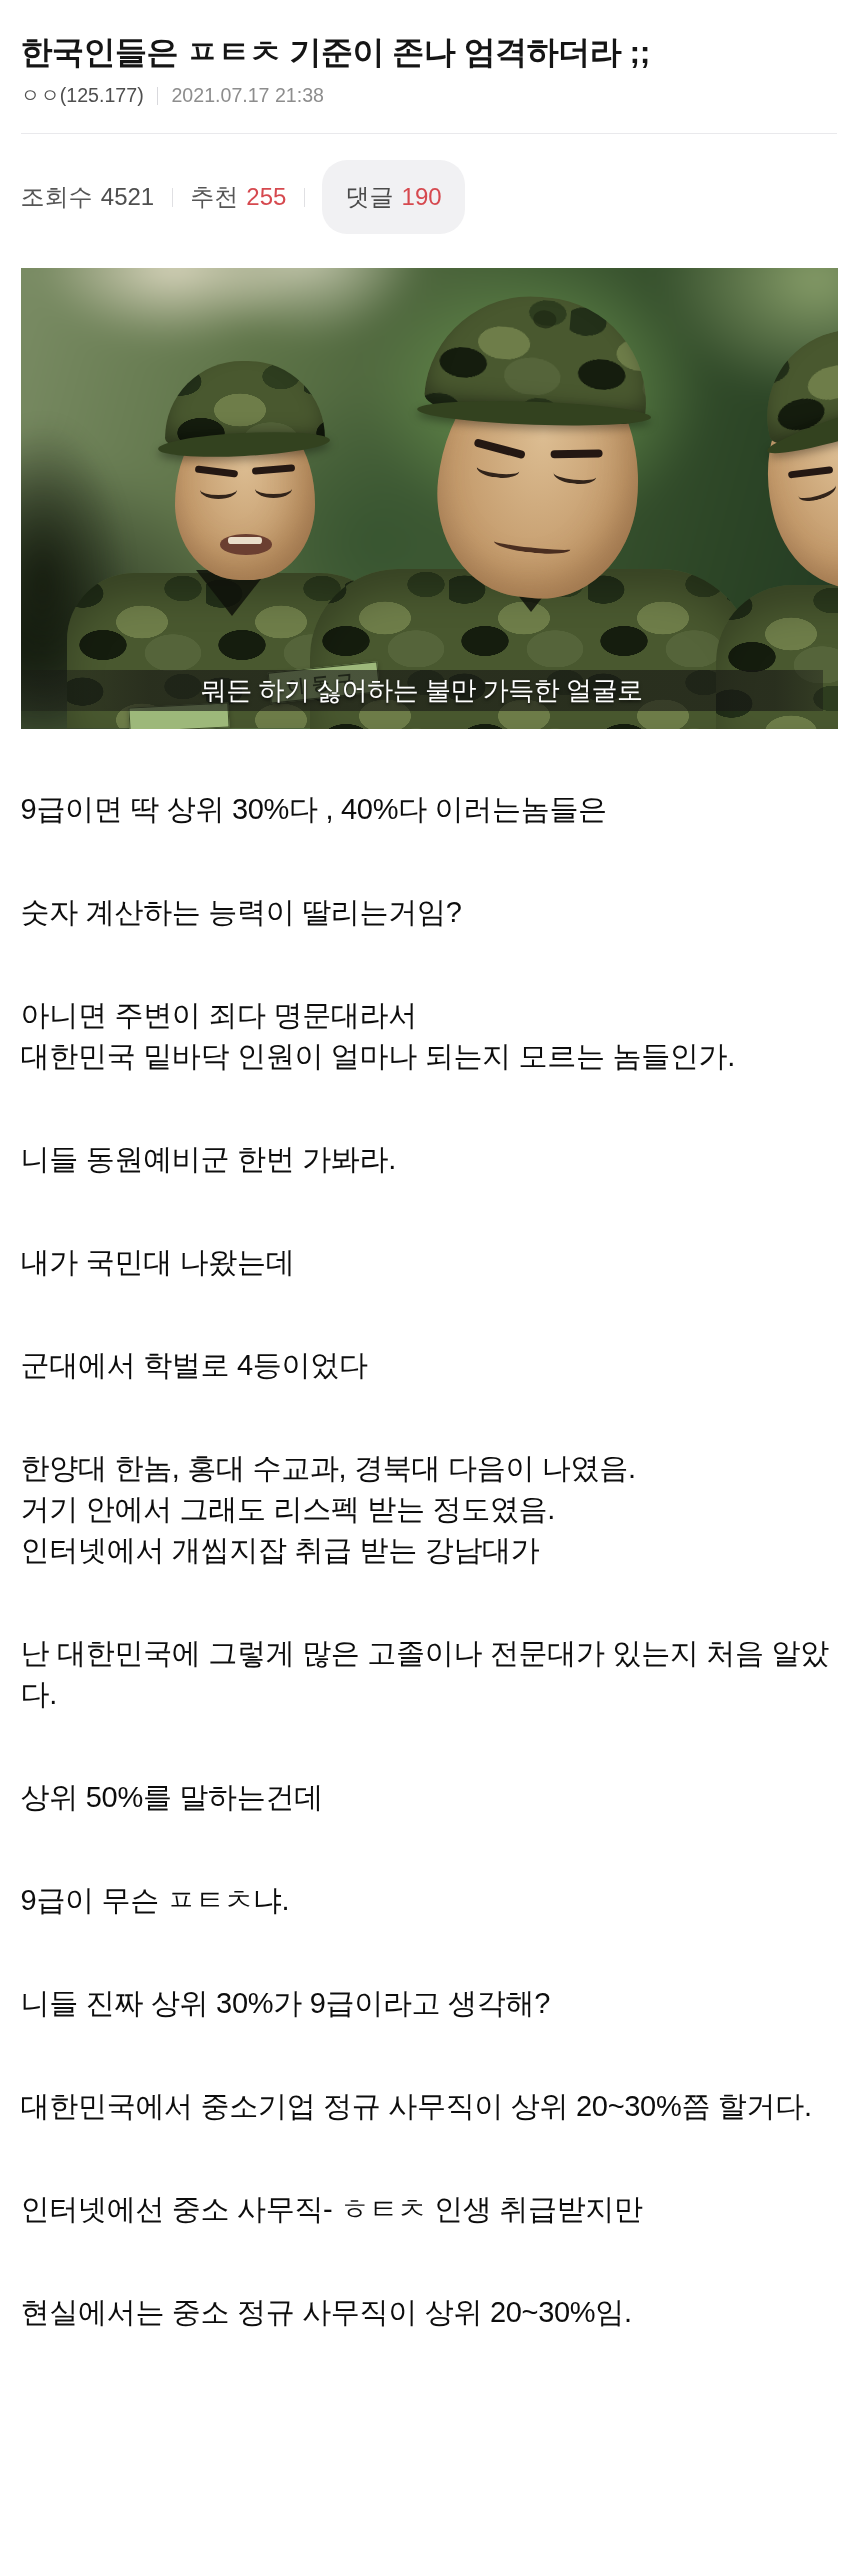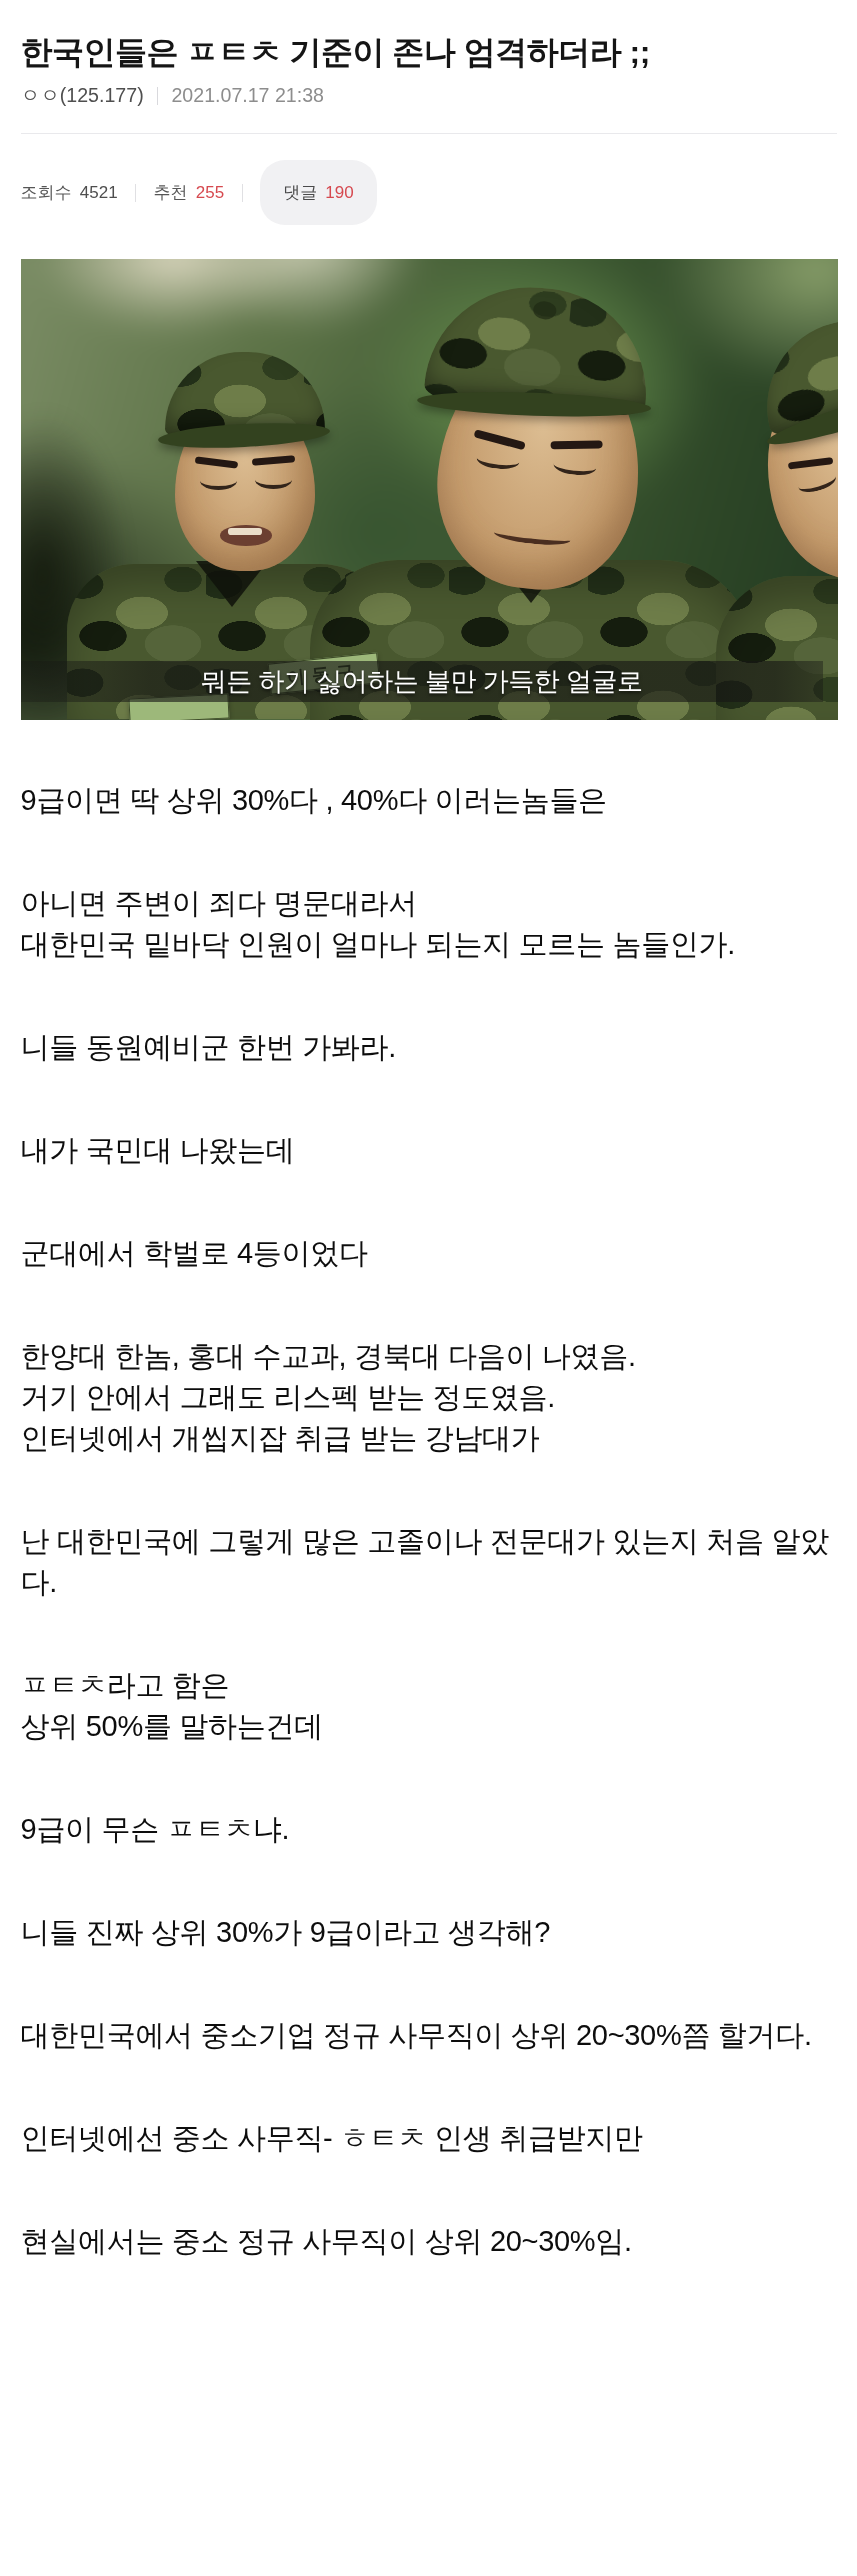--- a/index.html
+++ b/index.html
@@ -18,21 +18,21 @@
     margin:0;
     font-size:32px;line-height:38px;font-weight:700;
     letter-spacing:-0.5px;color:#151515;
   }
   .meta{margin-top:11.3px;font-size:19.6px;color:#8d8d8d;display:flex;align-items:center;}
   .meta .author{color:#4f4f4f;}
   .vsep{display:inline-block;width:1px;height:17.5px;background:#d9d9dd;margin:0 13.4px;}
   .hr{height:1px;background:#e9e9ec;margin-top:24px;}
 
   
-  .stats{margin-top:26px;display:flex;align-items:center;font-size:17px;color:#565656;text-align:right;}
+  .stats{margin-top:26px;display:flex;align-items:center;font-size:24px;color:#565656;text-align:right;}
   .stat{display:inline-flex;align-items:center;}
   .num{margin-left:8.2px;color:#4e4e4e;}
   .red{color:var(--accent-red,#d6494f);}
   .vsep2{display:inline-block;width:1px;height:18.5px;background:#e0e0e3;margin:0 17.5px;}
   .pill{
     display:inline-flex;align-items:center;
     background:var(--badge-bg,#f1f1f3);
     border-radius:25px;padding:21px 23px;color:#4a4a4a;
   }
 
@@ -249,20 +249,23 @@
       <div class="caption-band">
         <span class="cap-text">뭐든 하기 싫어하는 불만 가득한 얼굴로</span>
       </div>
     </div>
 
     <div class="body-text">
         <div class="para">
           <div class="bline">9급이면 딱 상위 30%다 , 40%다 이러는놈들은</div>
         </div>
         <div class="para">
+          <div class="bline">숫자 계산하는 능력이 딸리는거임?</div>
+        </div>
+        <div class="para">
           <div class="bline">아니면 주변이 죄다 명문대라서</div>
           <div class="bline">대한민국 밑바닥 인원이 얼마나 되는지 모르는 놈들인가.</div>
         </div>
         <div class="para">
           <div class="bline">니들 동원예비군 한번 가봐라.</div>
         </div>
         <div class="para">
           <div class="bline">내가 국민대 나왔는데</div>
         </div>
         <div class="para">
@@ -270,21 +273,20 @@
         </div>
         <div class="para">
           <div class="bline">한양대 한놈, 홍대 수교과, 경북대 다음이 나였음.</div>
           <div class="bline">거기 안에서 그래도 리스펙 받는 정도였음.</div>
           <div class="bline">인터넷에서 개씹지잡 취급 받는 강남대가</div>
         </div>
         <div class="para">
           <div class="bline">난 대한민국에 그렇게 많은 고졸이나 전문대가 있는지 처음 알았다.</div>
         </div>
         <div class="para">
-          <div class="bline">ㅍㅌㅊ라고 함은</div>
           <div class="bline">상위 50%를 말하는건데</div>
         </div>
         <div class="para">
           <div class="bline">9급이 무슨 ㅍㅌㅊ냐.</div>
         </div>
         <div class="para">
           <div class="bline">니들 진짜 상위 30%가 9급이라고 생각해?</div>
         </div>
         <div class="para">
           <div class="bline">대한민국에서 중소기업 정규 사무직이 상위 20~30%쯤 할거다.</div>

